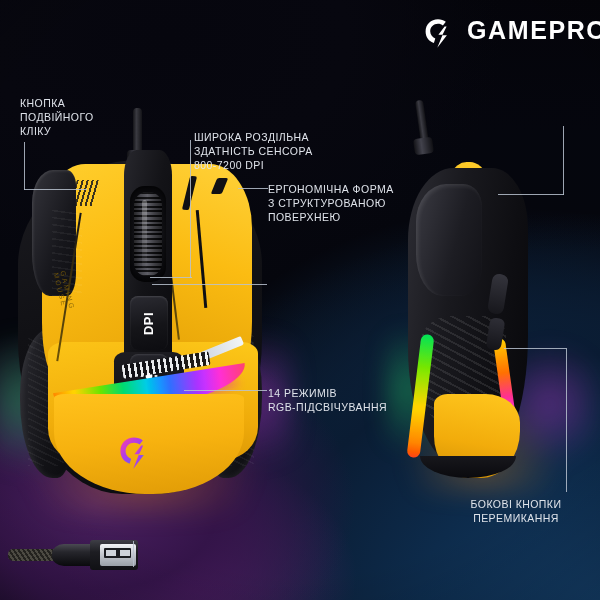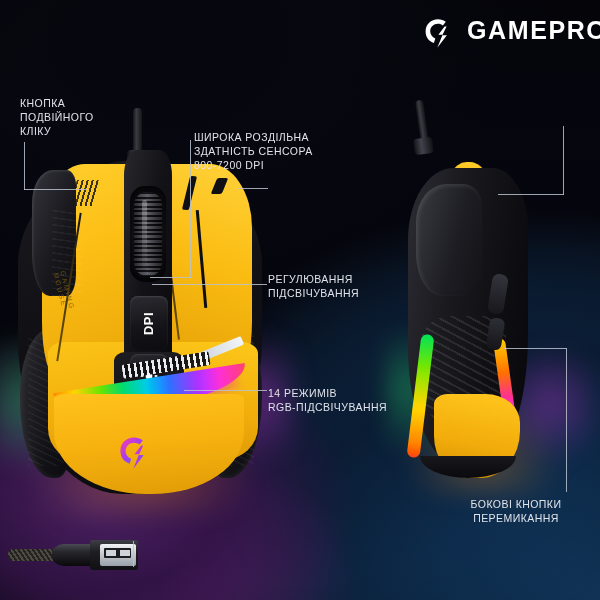--- a/index.html
+++ b/index.html
@@ -351,24 +351,25 @@
 ПОДВІЙНОГО
 КЛІКУ</div>
   <div class="ln v" style="left:24px;top:142px;height:48px;"></div>
   <div class="ln h" style="left:24px;top:189px;width:63px;"></div>
 
   <div class="callout" style="left:194px;top:95px;width:168px;margin-top:35px;">ШИРОКА РОЗДІЛЬНА
 ЗДАТНІСТЬ СЕНСОРА
 800-7200 DPI</div>
   <div class="ln v" style="left:190px;top:140px;height:58px;"></div>
 
+  <div class="callout" style="left:268px;top:182px;width:142px;">ЕРГОНОМІЧНА ФОРМА
+З СТРУКТУРОВАНОЮ
+ПОВЕРХНЕЮ</div>
   <div class="ln h" style="left:238px;top:188px;width:30px;"></div>
 
-  <div class="callout" style="left:268px;top:272px;width:140px;">РЕГУЛЮВАННЯ
-ПІДСВІЧУВАННЯ</div>
   <div class="ln h" style="left:152px;top:284px;width:115px;"></div>
 
   <div class="ln h" style="left:150px;top:280px;width:0;"></div>
   <div class="ln h" style="left:152px;top:278px;width:0;"></div>
   <div class="ln h" style="left:150px;top:277px;width:42px;"></div>
   <div class="ln v" style="left:190px;top:196px;height:82px;"></div>
 
   <div class="callout" style="left:268px;top:386px;width:150px;">14 РЕЖИМІВ
 RGB-ПІДСВІЧУВАННЯ</div>
   <div class="ln h" style="left:184px;top:390px;width:83px;"></div>

